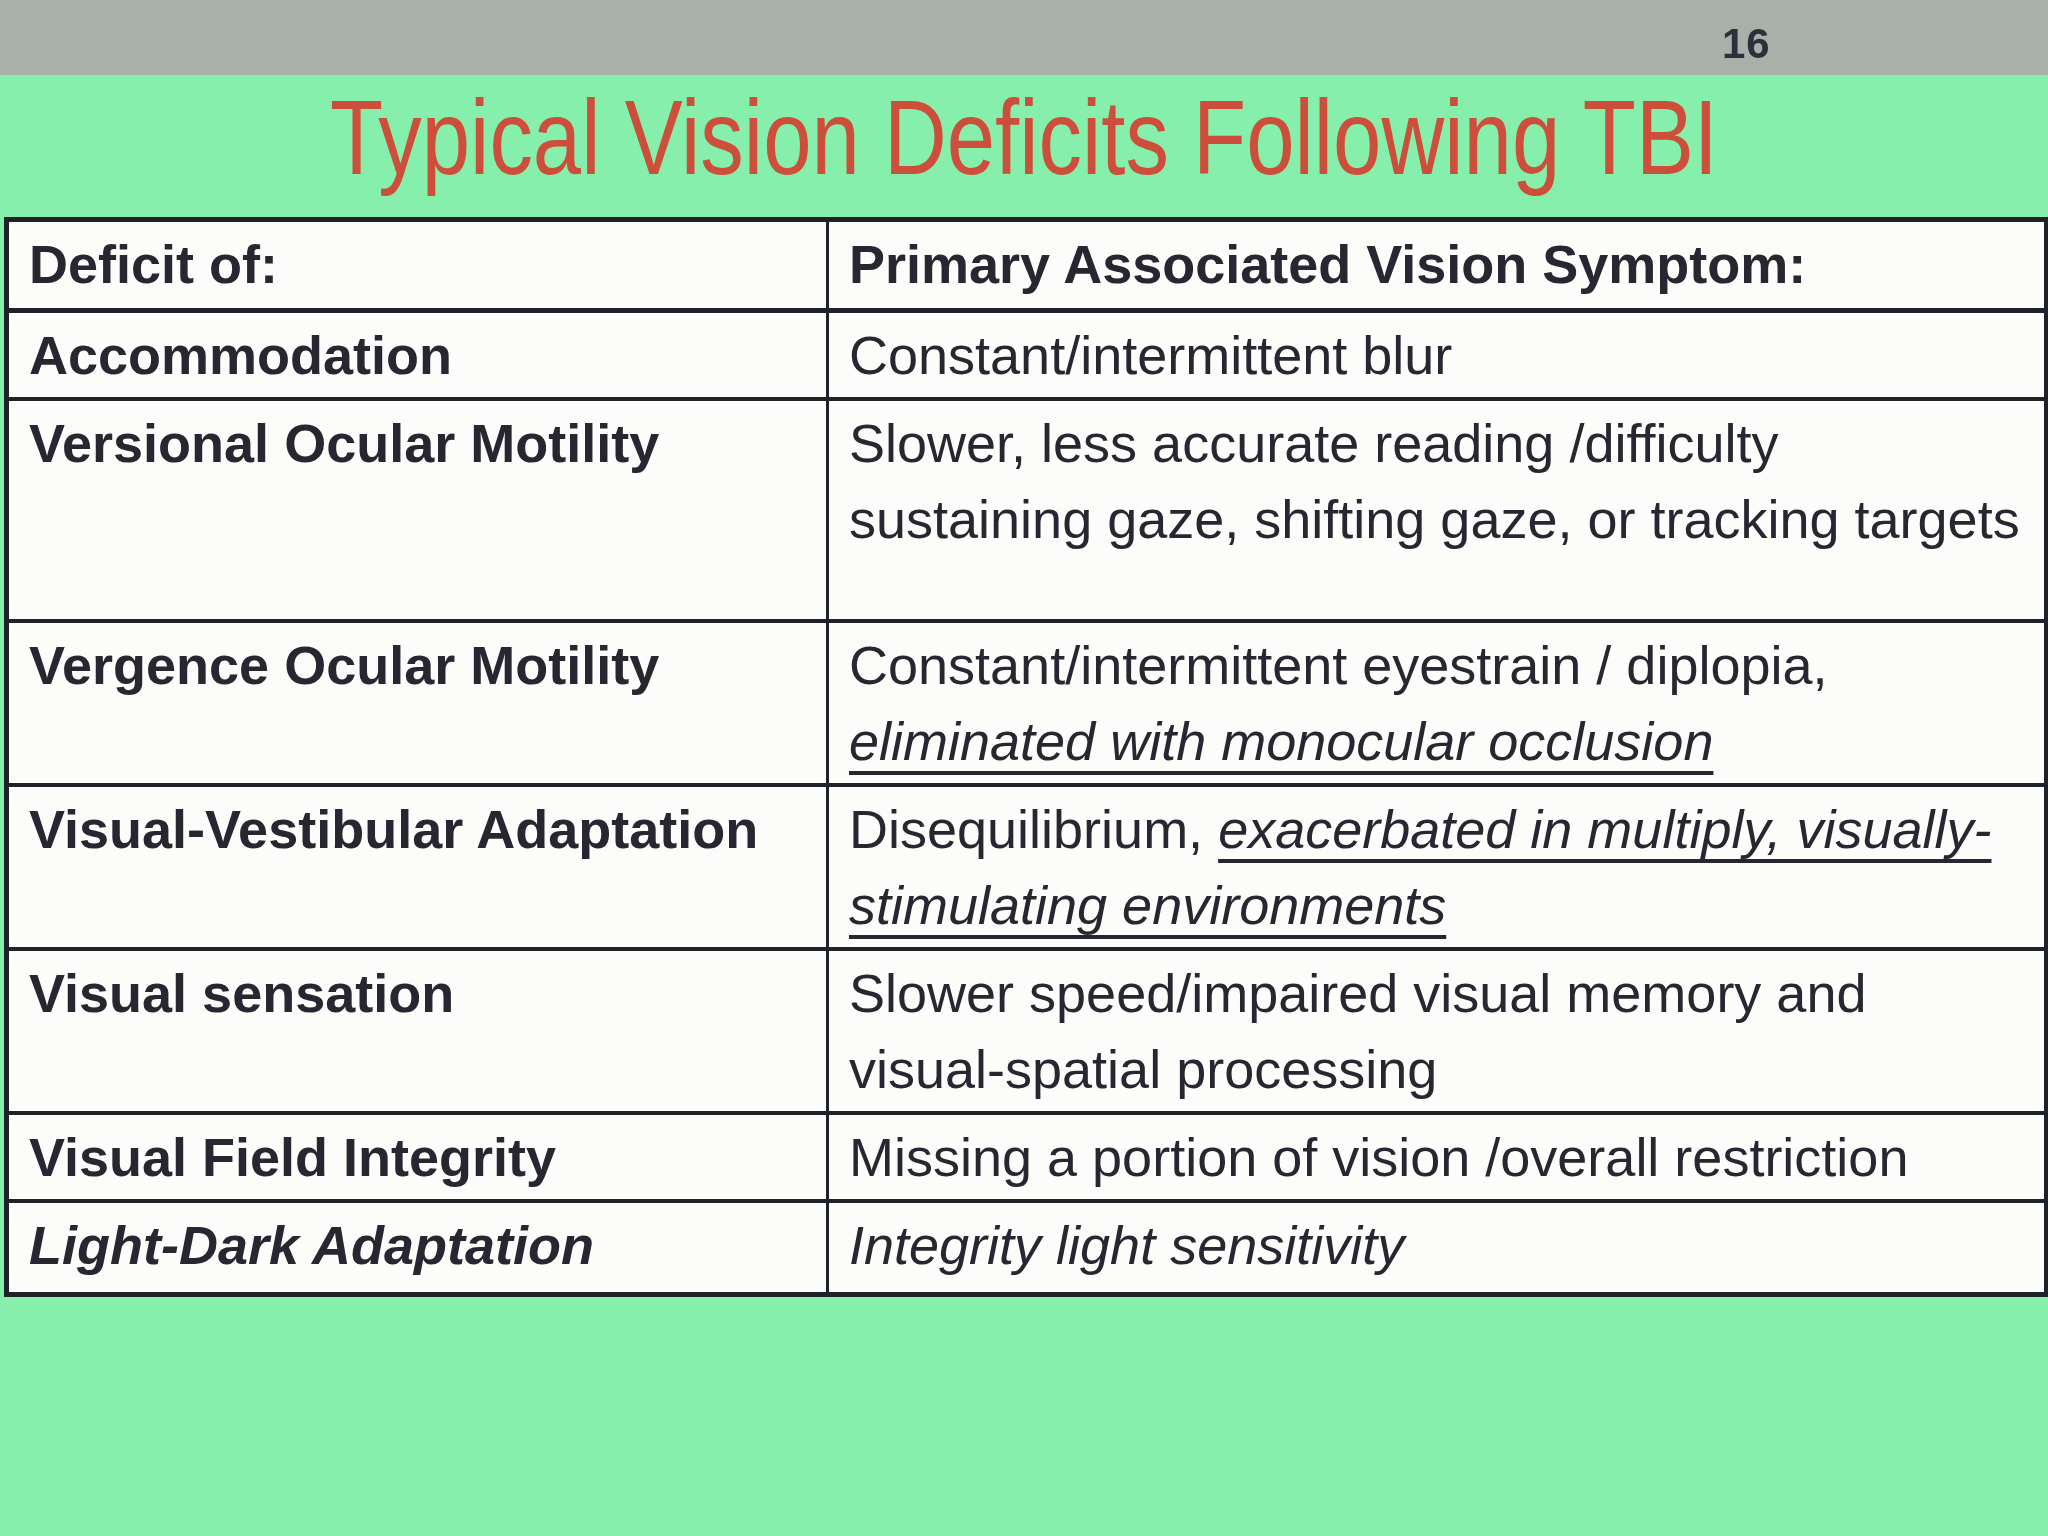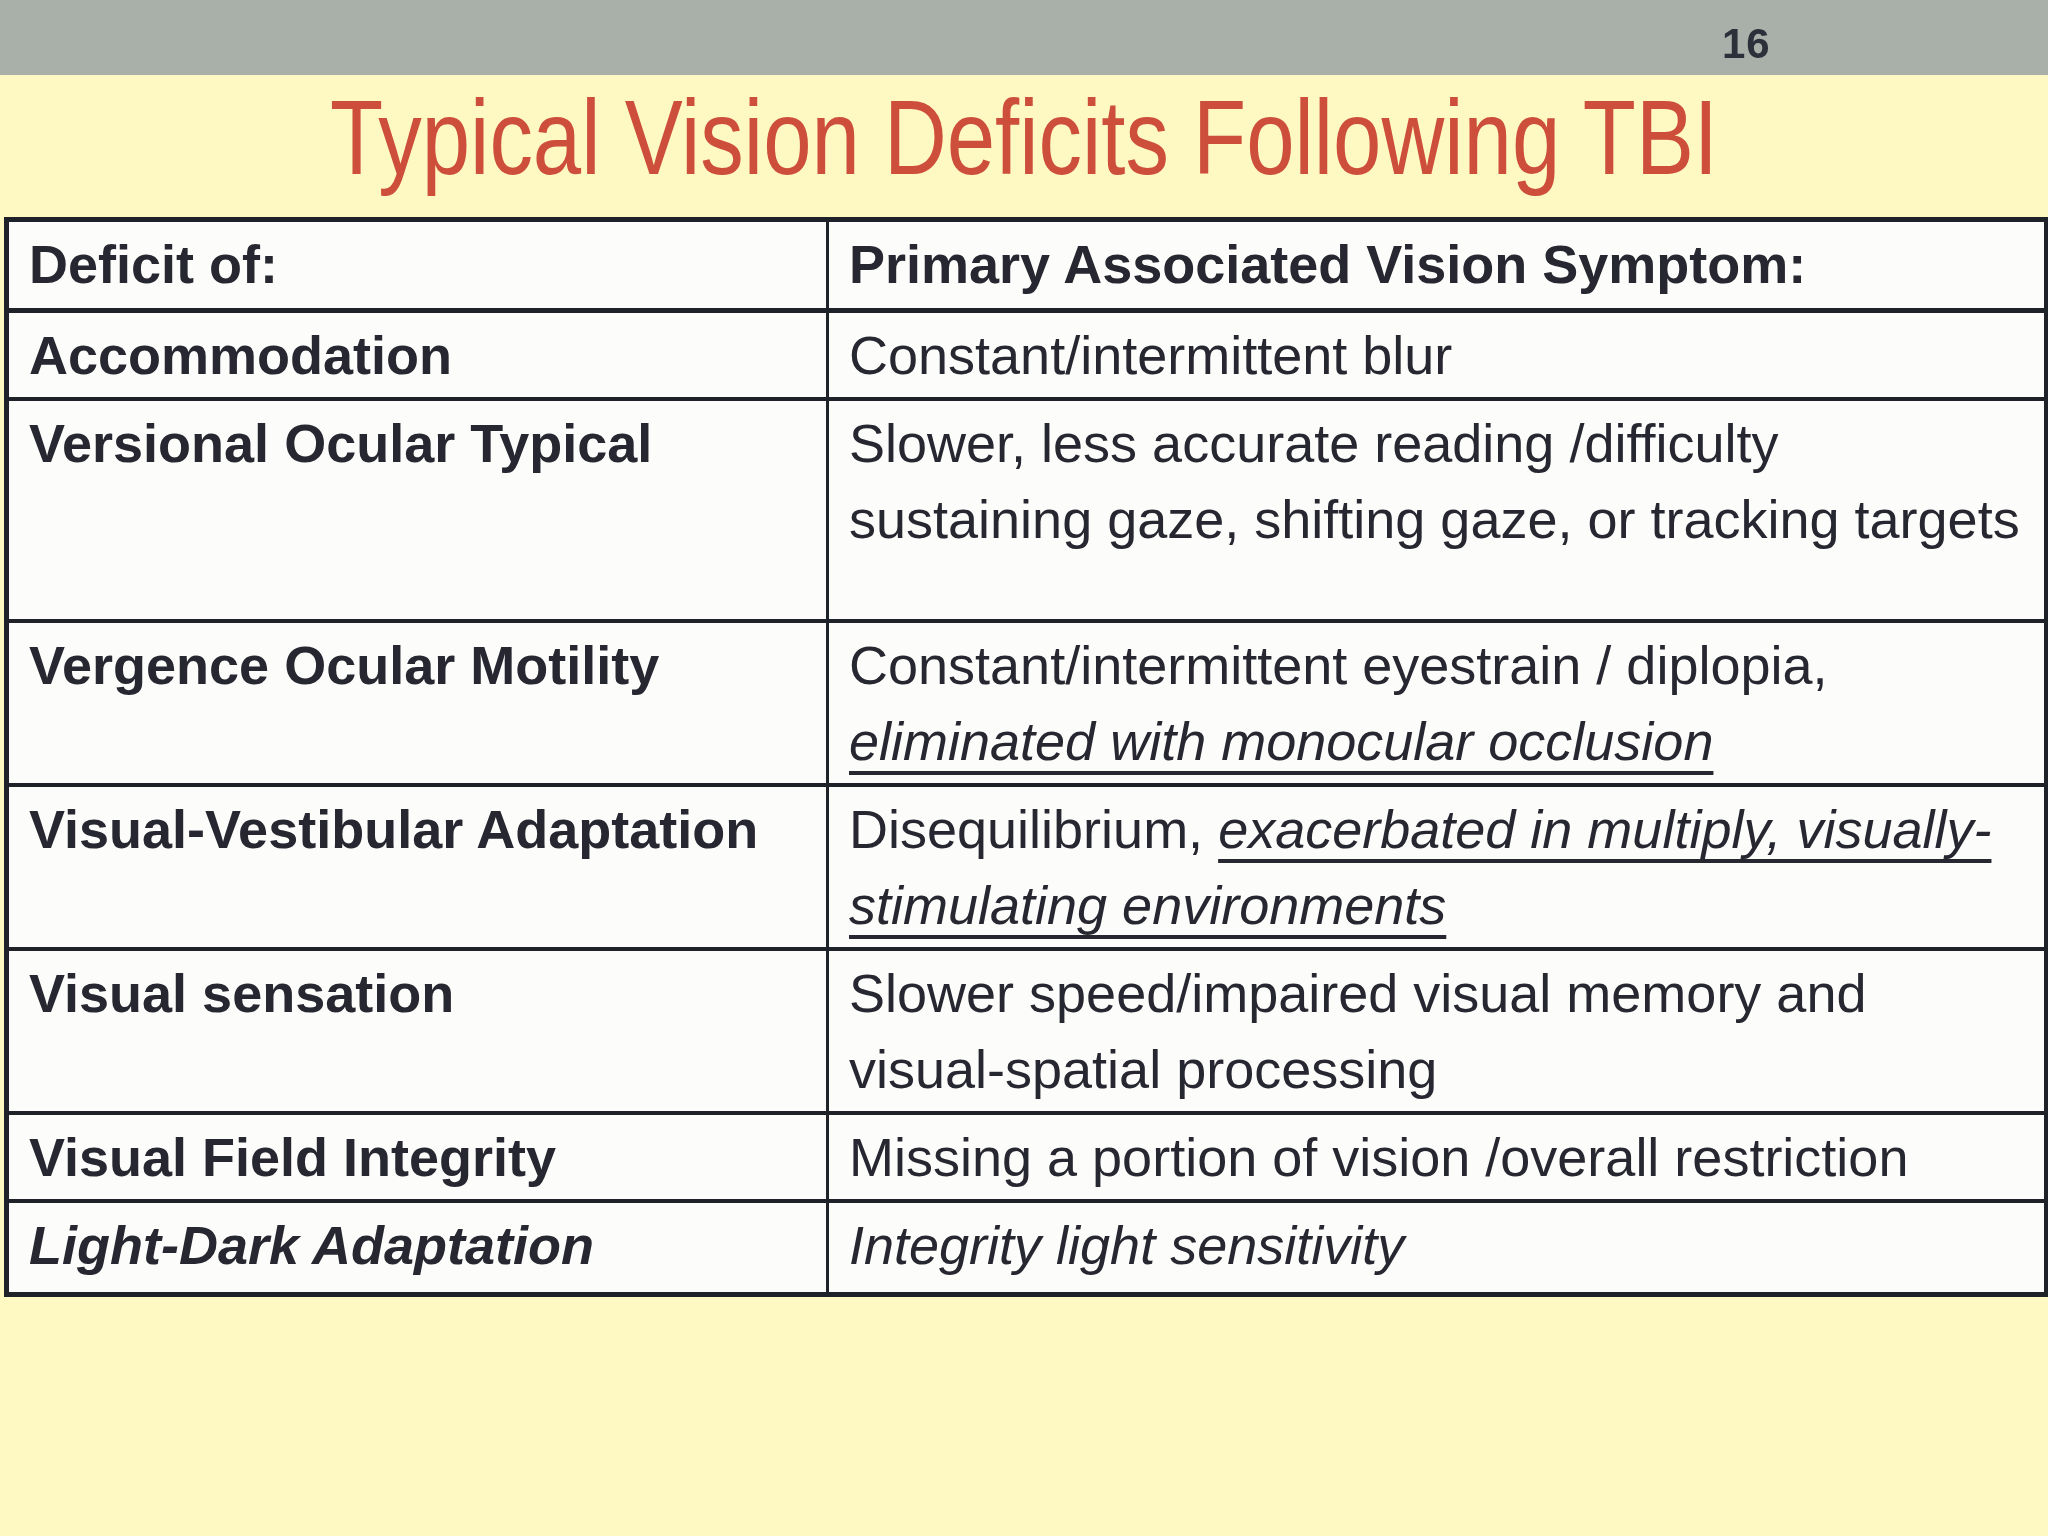--- a/index.html
+++ b/index.html
@@ -8,21 +8,21 @@
     width: 2048px;
     height: 1536px;
     background: #fdfdfb;
     font-family: "Liberation Sans", "DejaVu Sans", sans-serif;
     overflow: hidden;
   }
   .slide {
     position: relative;
     width: 2048px;
     height: 1536px;
-    background: #fef9c3;
+    background: #86efac;
   }
   
   .top-band {
     position: absolute;
     top: 0; left: 0;
     width: 2048px;
     height: 75px;
     background: #a9b0a9;
   }
   .page-number {
@@ -125,21 +125,21 @@
         <tr class="r0">
       <td class="deficit-cell">
         <span>Accommodation</span>
       </td>
       <td class="symptom-cell">
         <span>Constant/intermittent blur</span><span class="emphasis"></span>
       </td>
     </tr>
         <tr class="r1">
       <td class="deficit-cell">
-        <span>Versional Ocular Typical</span>
+        <span>Versional Ocular Motility</span>
       </td>
       <td class="symptom-cell">
         <span>Slower, less accurate reading /difficulty sustaining gaze, shifting gaze, or tracking targets</span><span class="emphasis"></span>
       </td>
     </tr>
         <tr class="r2">
       <td class="deficit-cell">
         <span>Vergence Ocular Motility</span>
       </td>
       <td class="symptom-cell">

